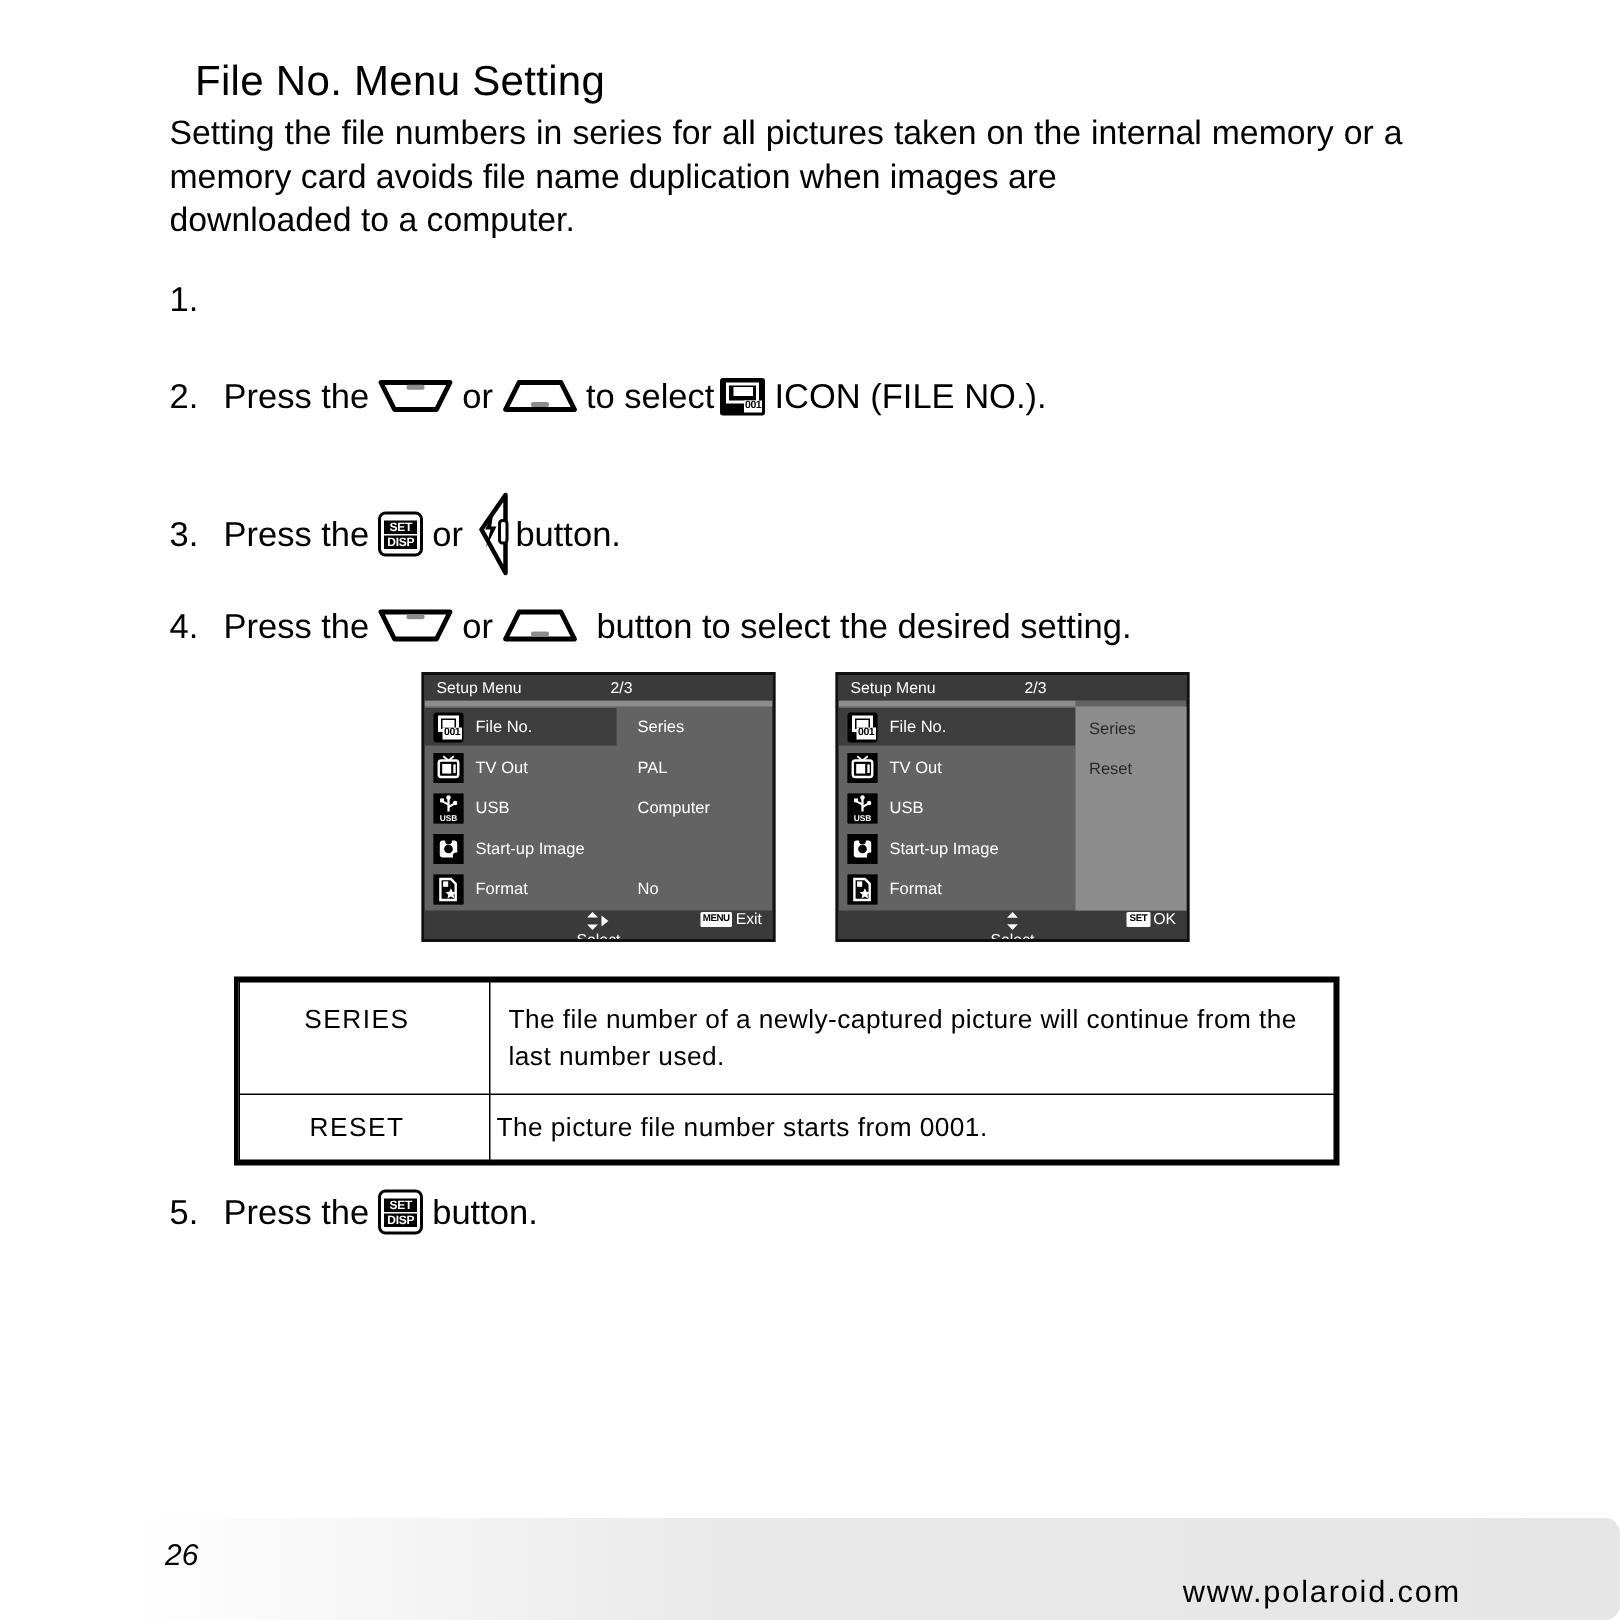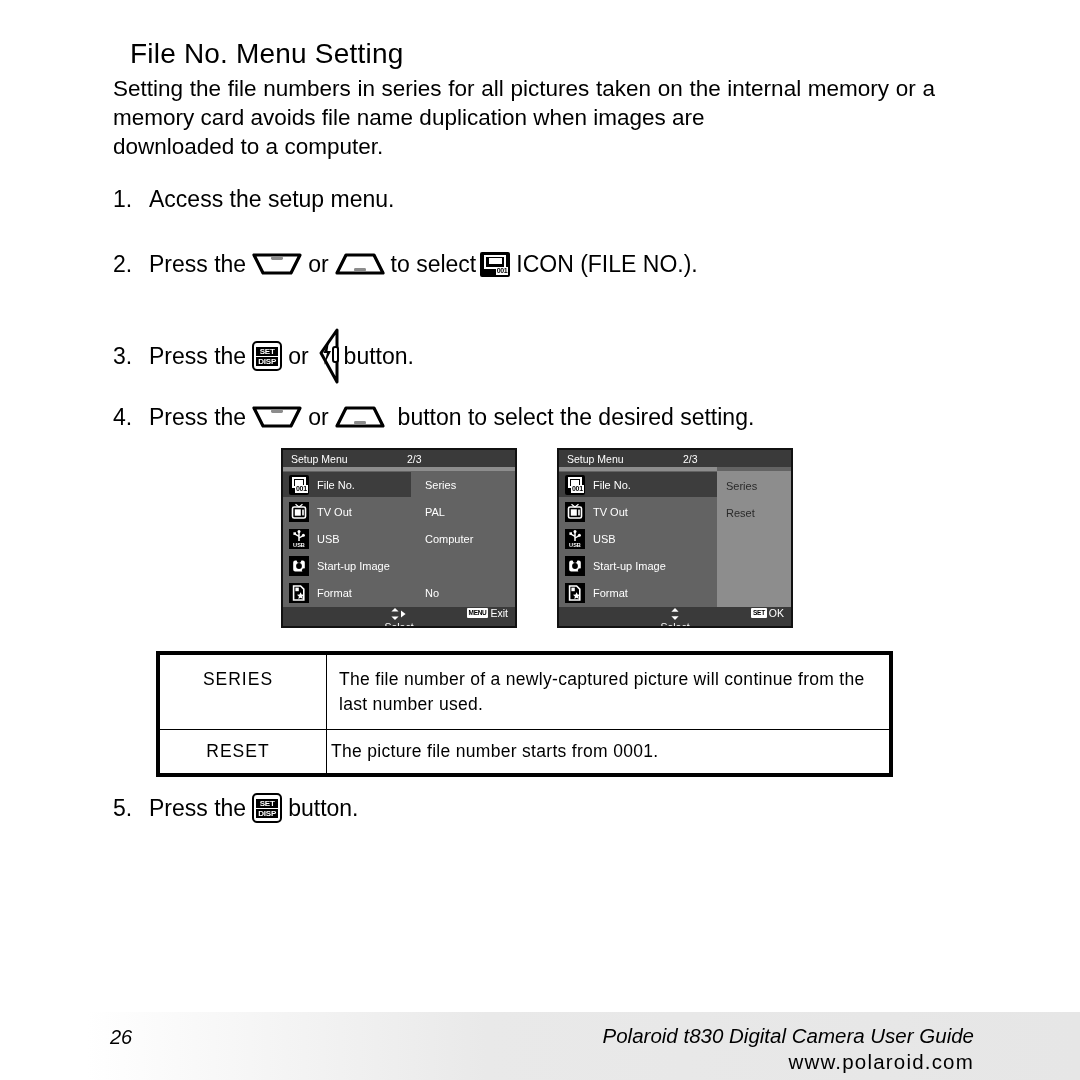--- a/index.html
+++ b/index.html
@@ -320,20 +320,21 @@
   .desc-table tr.r2 td.val { padding: 9px 8px 9px 4px; }
 
   
   .footer {
     position: absolute;
     left: 0;
     bottom: 0;
     width: 1080px;
     height: 68px;
     background: linear-gradient(to right, #ffffff 0%, #ffffff 8%, #e9e9e9 45%, #e6e6e6 100%);
+    border-radius: 10px;
   }
   .footer .pageno {
     position: absolute;
     left: 110px;
     top: 14px;
     font-size: 20px;
     font-style: italic;
   }
   .footer .f1 {
     position: absolute;
@@ -357,21 +358,20 @@
 
 <div class="page-title">File No. Menu Setting</div>
 
 <div class="intro">
   <span>Setting the file numbers in series for all pictures taken on the internal memory or a memory card avoids file name duplication when images are</span>
   <span class="lastline">downloaded to a computer.</span>
 </div>
 
 <div class="step" id="step1">
   <span class="num">1.</span>
-  <span class="txt">Access the setup menu.</span>
 </div>
 
 <div class="step" id="step2">
   <span class="num">2.</span>
   <span class="txt">Press the</span>
   <span class="btn-trap">
     <svg width="52" height="26" viewBox="0 0 52 26">
       <path d="M3 4 L49 4 L40 22 L12 22 Z" fill="#fff" stroke="#000" stroke-width="3.2" stroke-linejoin="round"></path>
       <rect x="20" y="5.5" width="12" height="3.4" rx="1.4" fill="#8c8c8c"></rect>
     </svg>
@@ -636,15 +636,14 @@
   <span class="txt">Press the</span>
   <span class="btn-setdisp">
     <span>SET</span>
     <span>DISP</span>
   </span>
   <span class="txt">button.</span>
 </div>
 
 <div class="footer">
   <span class="pageno">26</span>
-  <span class="f1">Polaroid t830 Digital Camera User Guide</span>
   <span class="f2">www.polaroid.com</span>
 </div>
 
 </body></html>

